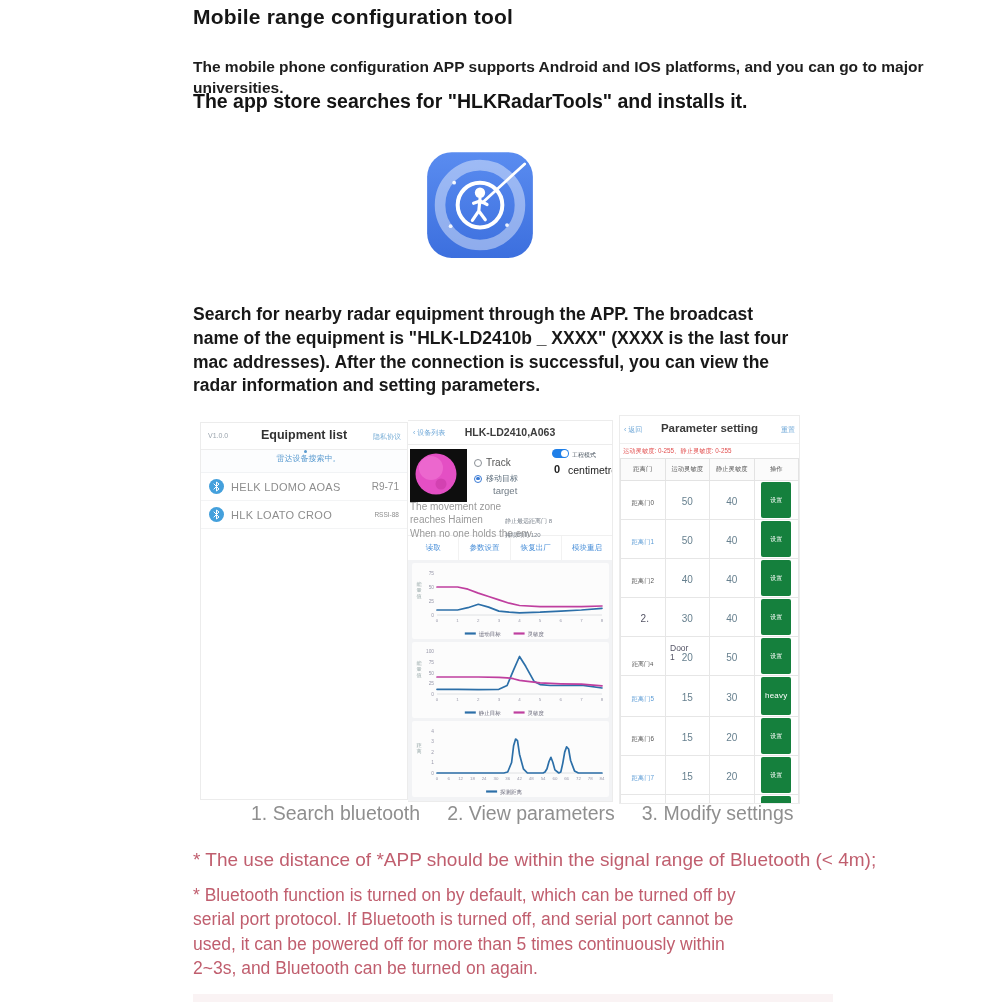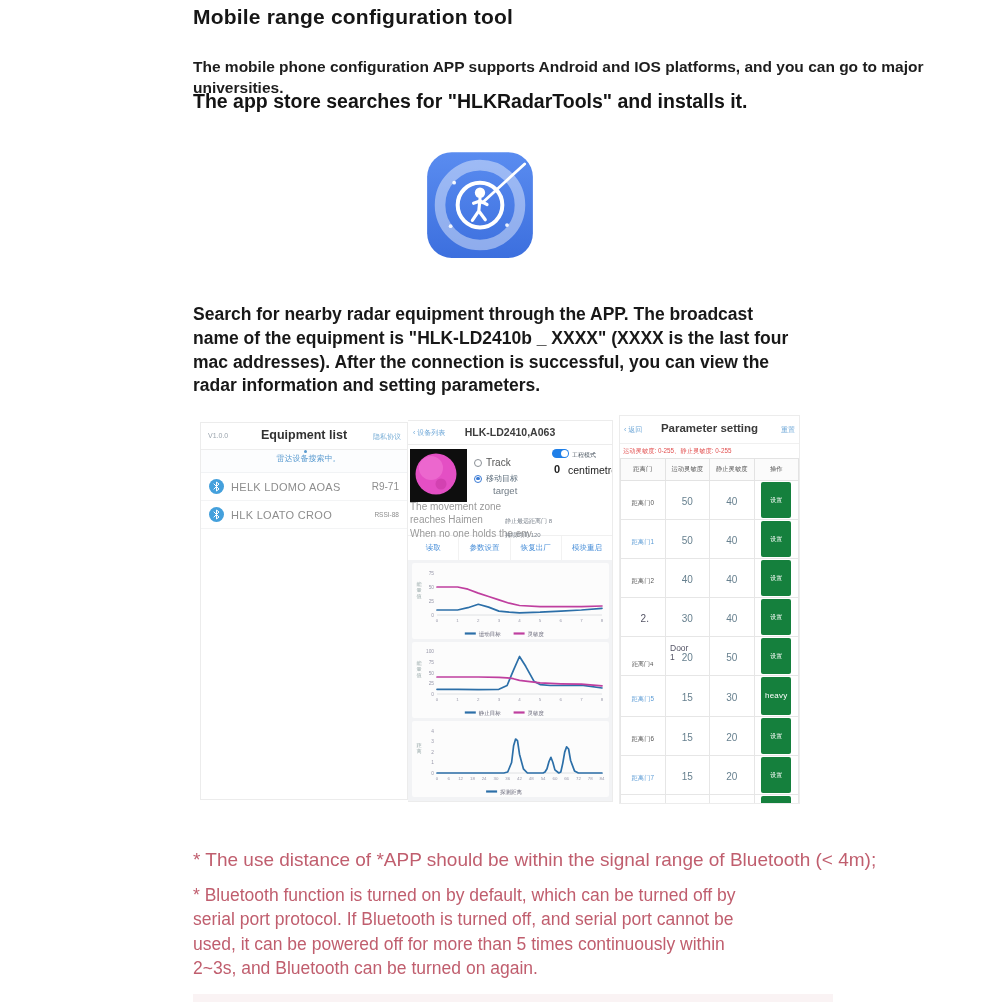--- a/index.html
+++ b/index.html
@@ -373,16 +373,21 @@
       <div class="f-row">
         <span class="f-label">无人持续时间(s):</span>
         <span class="f-value">5</span>
       </div>
       <span class="f-set1"><span class="pill-lg">设置</span></span>
       <span class="f-set2"><span class="pill-lg">设置</span></span>
     </div>
 
   </div>
 
+  <div class="steps">
+    <span>1. Search bluetooth</span>
+    <span>2. View parameters</span>
+    <span>3. Modify settings</span>
+  </div>
   <p class="note1">* The use distance of *APP should be within the signal range of Bluetooth (&lt; 4m);</p>
   <p class="note2">* Bluetooth function is turned on by default, which can be turned off by serial port protocol. If Bluetooth is turned off, and serial port cannot be used, it can be powered off for more than 5 times continuously within 2~3s, and Bluetooth can be turned on again.</p>
   <div class="ghost-strip"></div>
 </div>
 
 </body></html>

